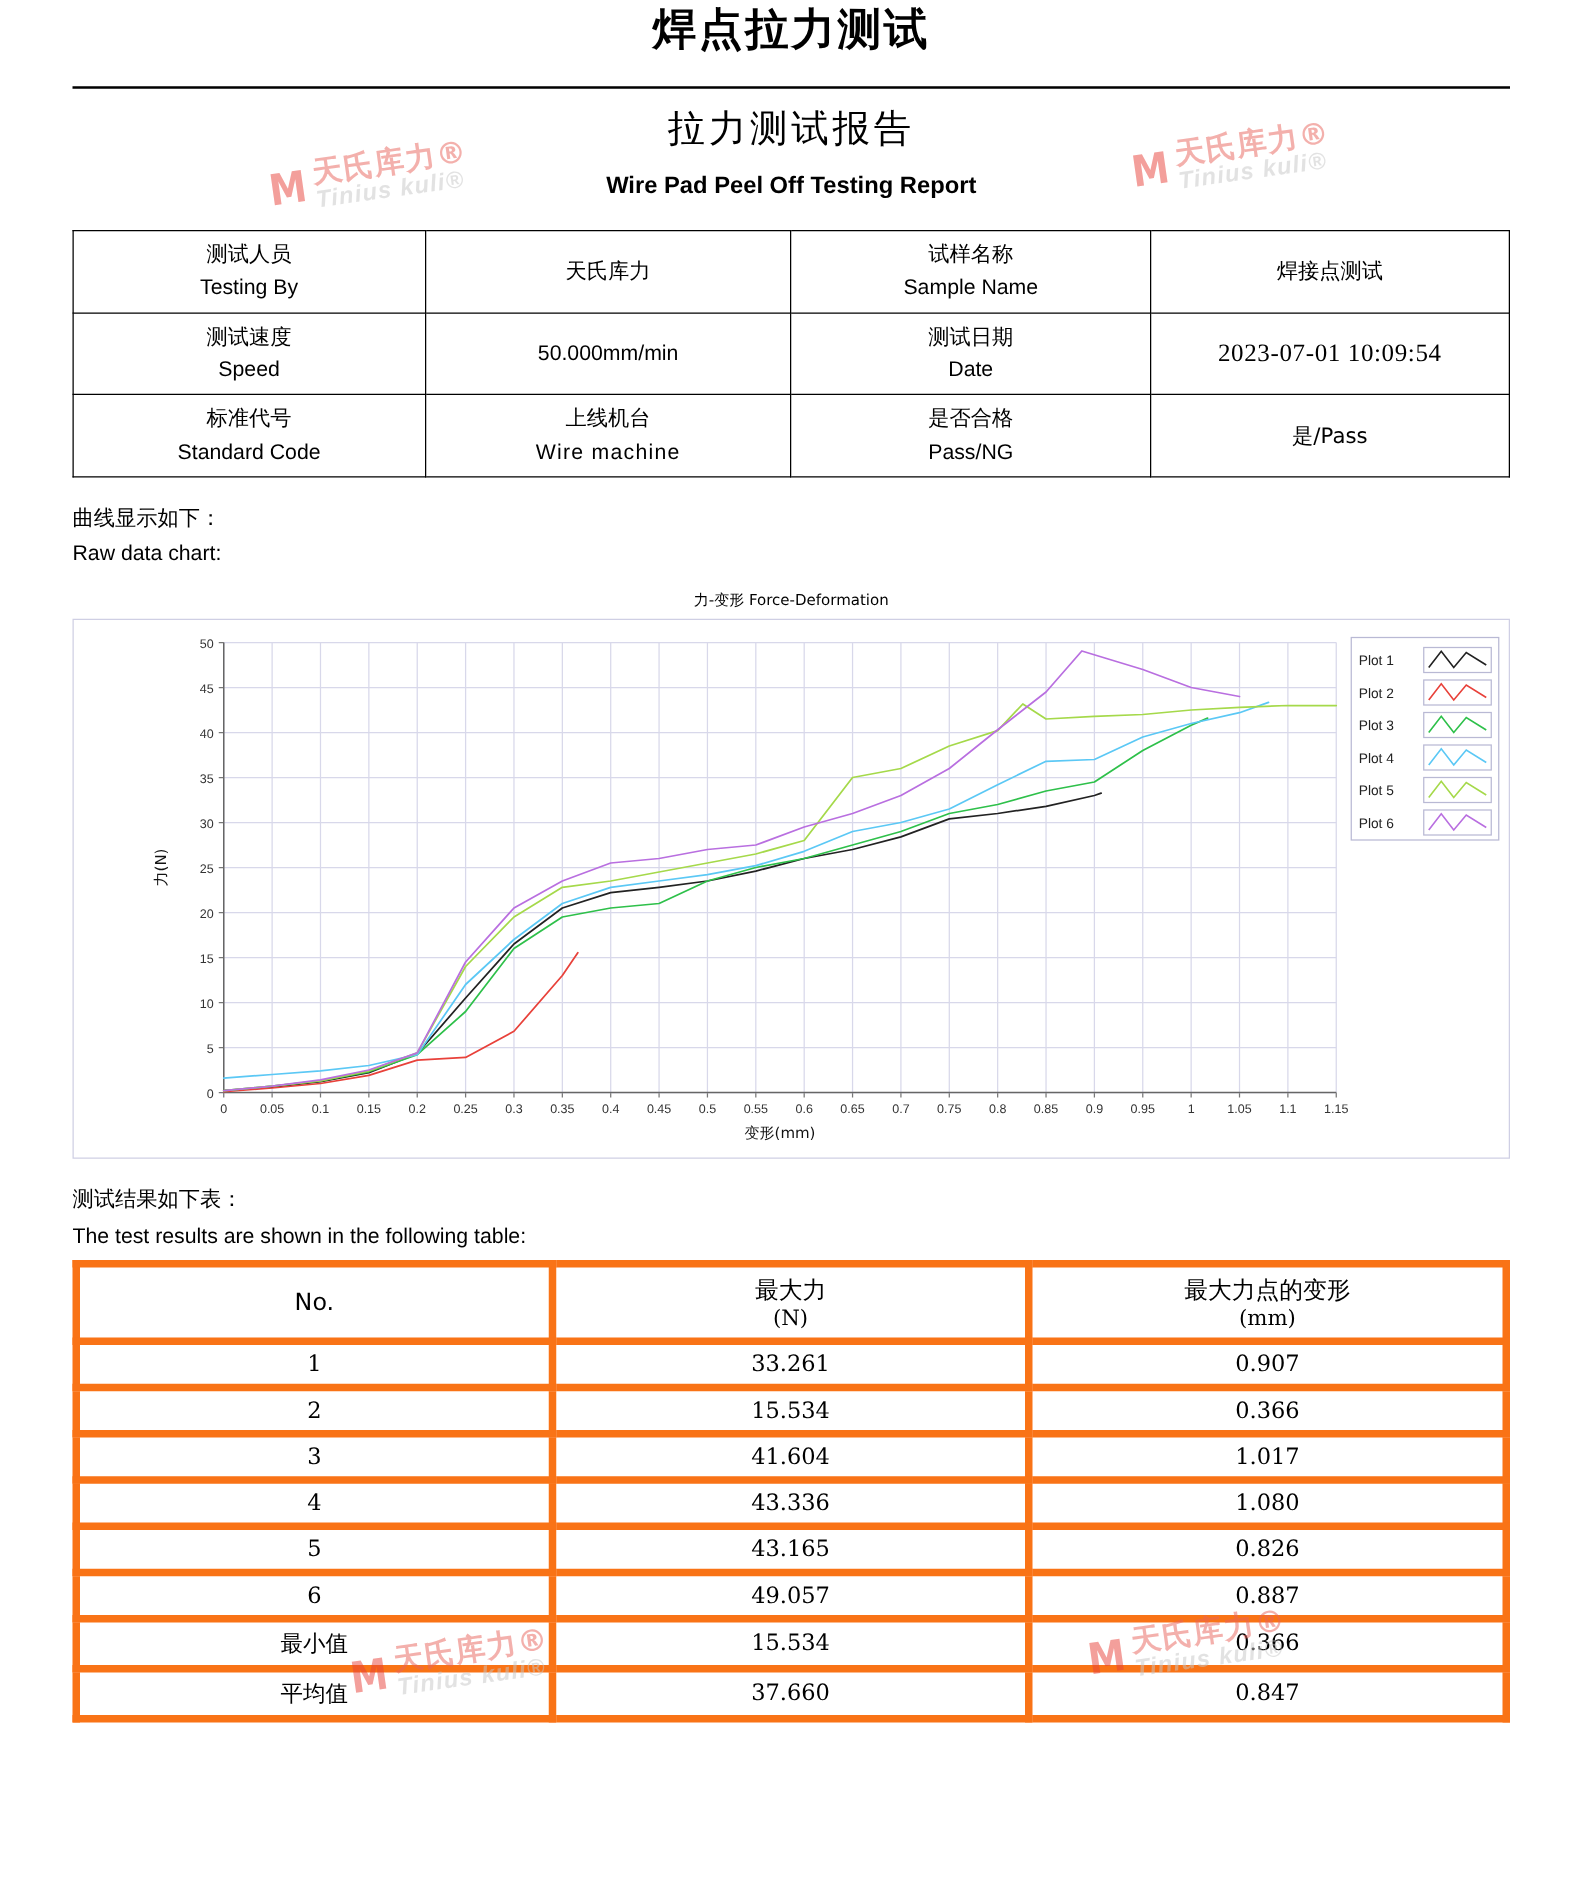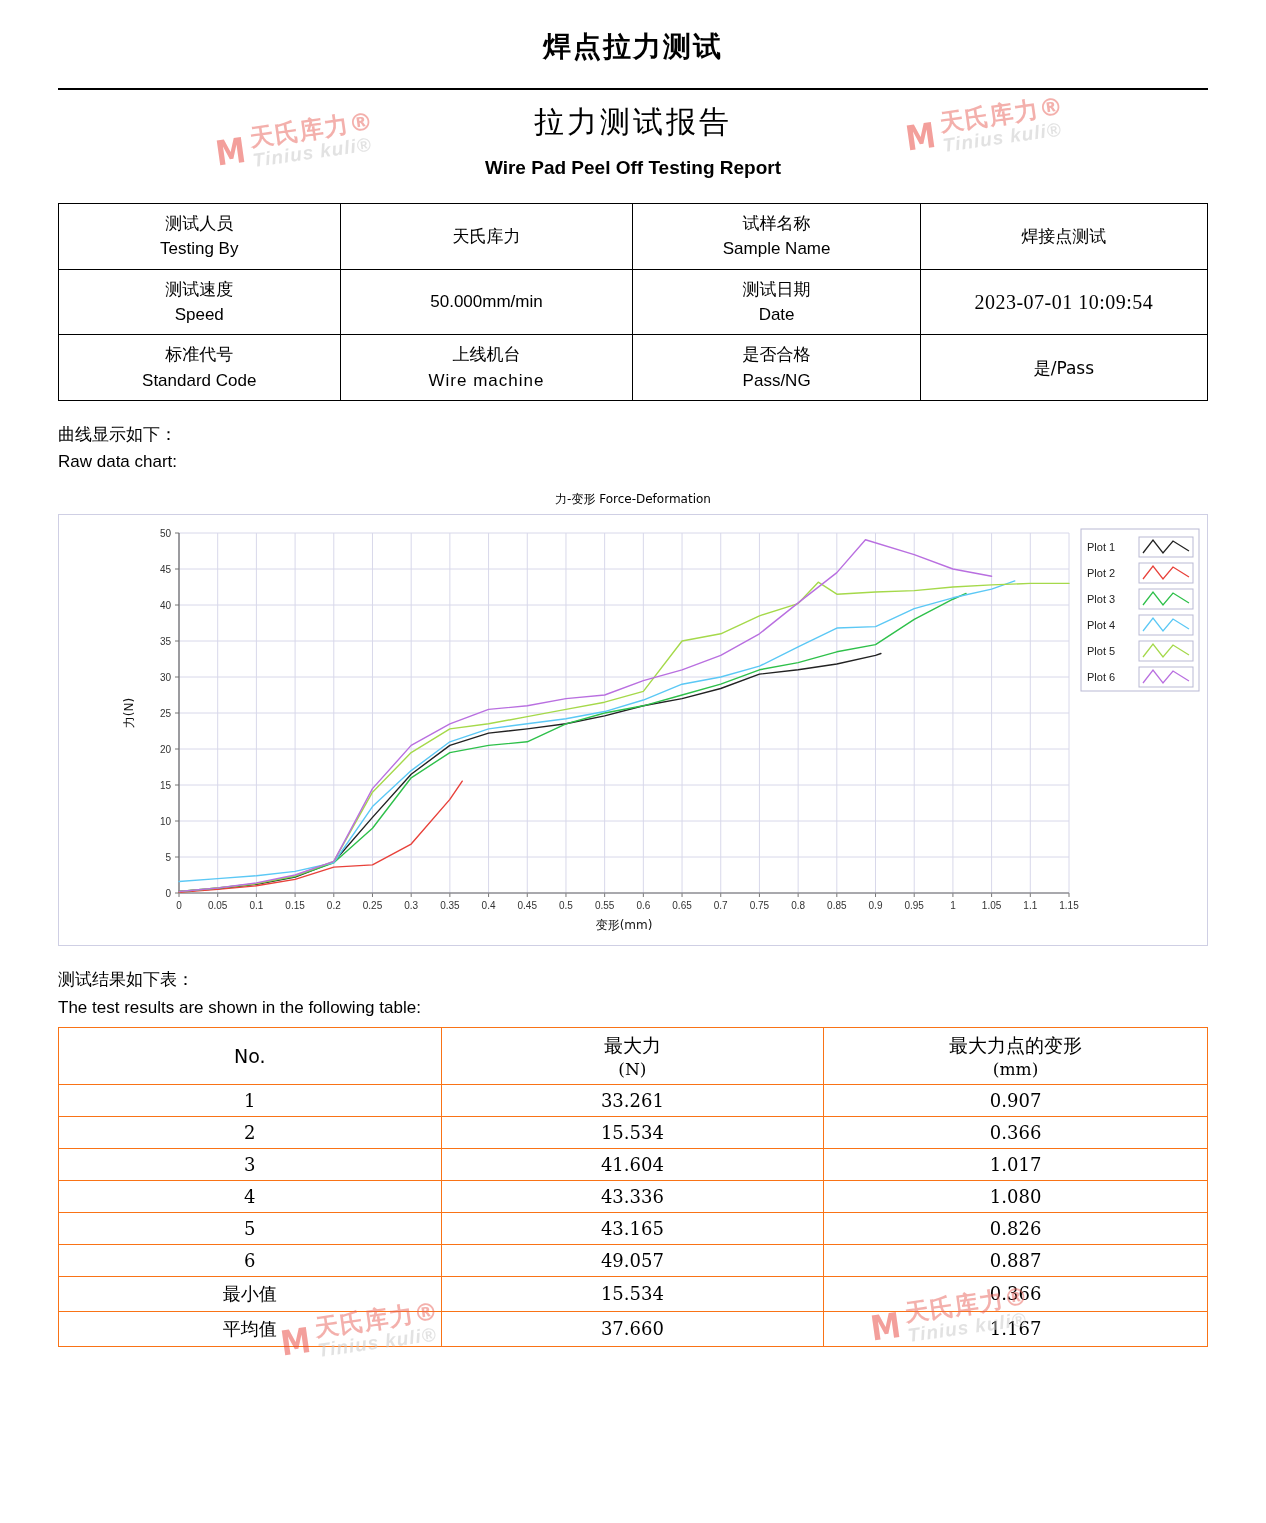--- a/index.html
+++ b/index.html
@@ -17,24 +17,23 @@
   }
   .page {
     position: relative;
     width: 1266px;
     height: 1523px;
     box-sizing: border-box;
     padding: 0 58px;
   }
   .doc-title {
     text-align: center;
-    font-size: 28px;
+    font-size: 35px;
     font-weight: bold;
     letter-spacing: 2px;
-    padding-top: 28px;
     padding-bottom: 22px;
     font-family: "DejaVu Sans", "Liberation Sans", sans-serif;
   }
   .rule {
     border-top: 2px solid #000;
     margin: 0 0 10px 0;
   }
   .sub-title-cn {
     text-align: center;
     font-size: 30px;
@@ -106,21 +105,21 @@
     width: 100%;
     height: 100%;
   }
   table.results {
     width: 100%;
     border-collapse: collapse;
     table-layout: fixed;
     margin-top: 6px;
   }
   table.results td, table.results th {
-    border: 1px solid #f97316;
+    border: 6px solid #f97316;
     text-align: center;
     font-weight: normal;
     font-size: 18px;
     padding: 5px 4px;
     font-family: "DejaVu Serif", "Liberation Serif", serif;
   }
   table.results th .l1 { display: block; font-family: "DejaVu Sans", "Liberation Sans", sans-serif; font-size: 19px;}
   table.results th .l2 { display: block; font-family: "DejaVu Serif", "Liberation Serif", serif; font-size: 17px; }
   table.results .no-cell {
     font-family: "DejaVu Serif", "Liberation Serif", serif;
@@ -496,18 +495,18 @@
           <td>0.887</td>
         </tr>
         <tr>
           <td class="label-cn">最小值</td>
           <td>15.534</td>
           <td>0.366</td>
         </tr>
         <tr>
           <td class="label-cn">平均值</td>
           <td>37.660</td>
-          <td>1.167</td>
+          <td>0.847</td>
         </tr>
       </tbody>
   </table>
 
 </div>
 
 </body></html>

